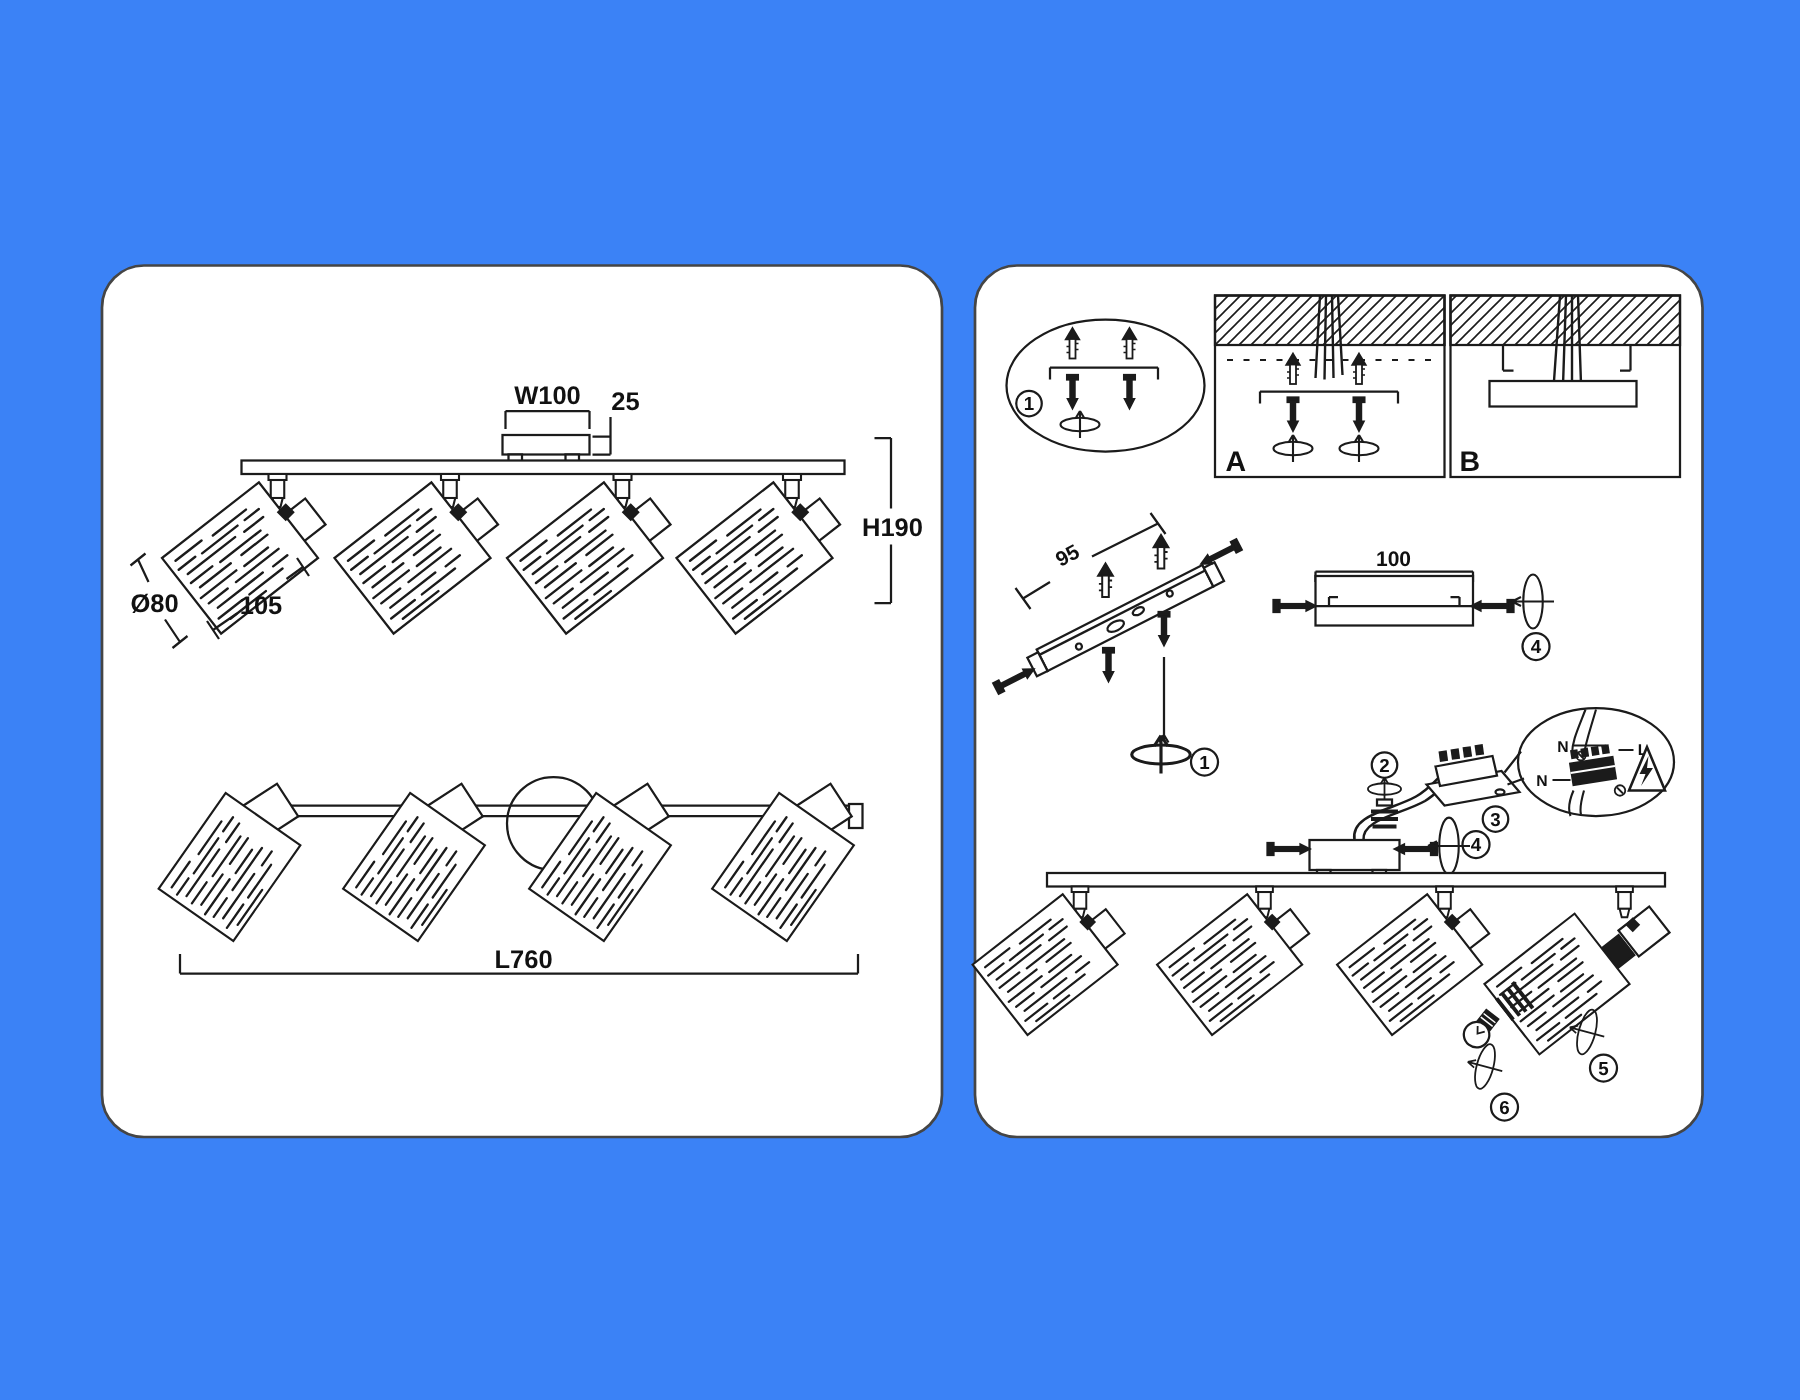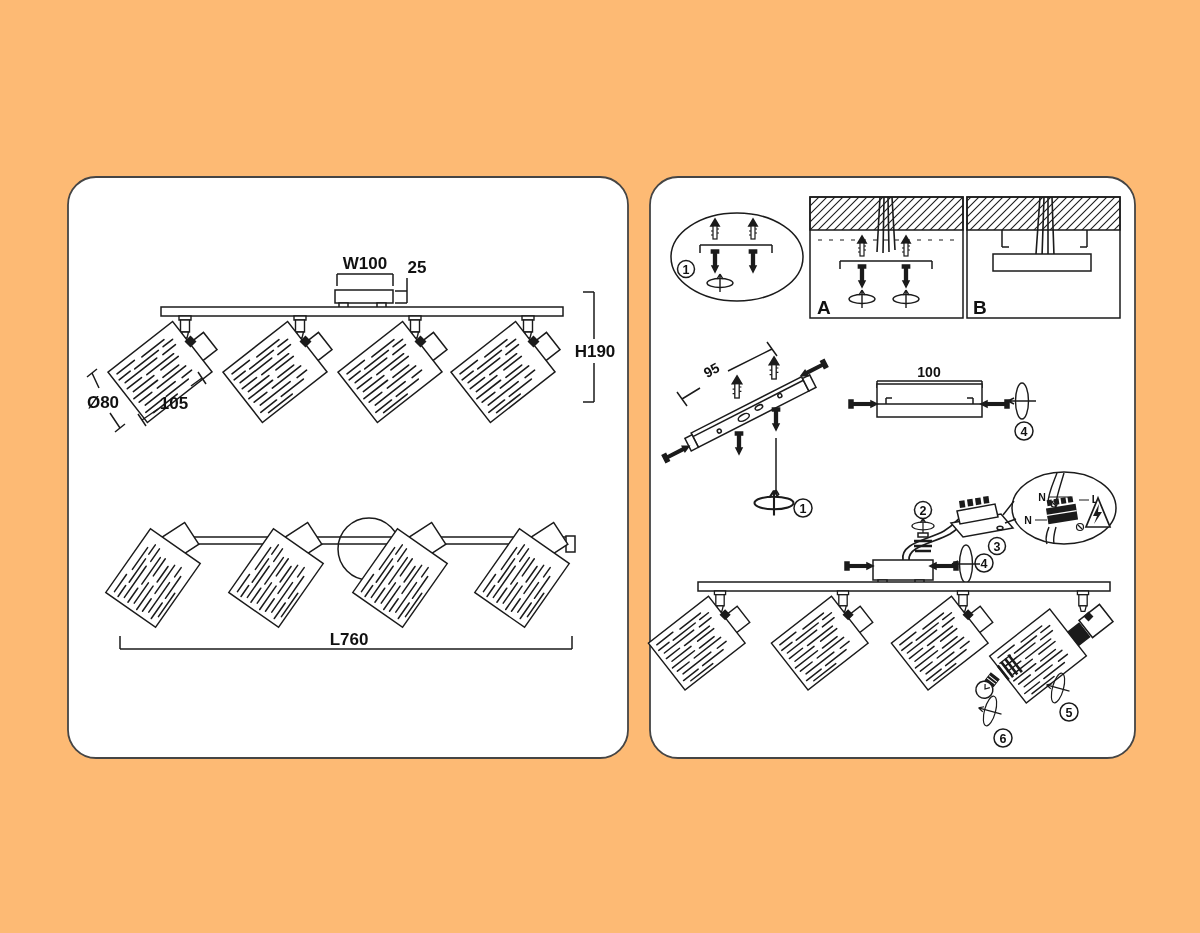--- a/index.html
+++ b/index.html
@@ -1,16 +1,16 @@
 <!DOCTYPE html>
 <html><head>
 <meta charset="utf-8">
 <style>
   html,body{margin:0;padding:0;background:#ffffff;}
-  .sheet{position:relative;width:1200px;height:933px;background:#fdba74;overflow:hidden;}
+  .sheet{position:relative;width:1200px;height:933px;background:#3b82f6;overflow:hidden;}
   svg{display:block;}
   svg text{font-family:"Liberation Sans",sans-serif;fill:#111;stroke:none;text-anchor:middle;}
   .dim{font-size:17px;font-weight:bold;}
   .dimsm{font-size:14px;font-weight:bold;}
   .letter{font-size:19px;font-weight:bold;text-anchor:start;}
   .step{font-size:12.5px;font-weight:bold;}
   .wire{font-size:10.5px;font-weight:bold;}
 </style>
 </head>
 <body>

